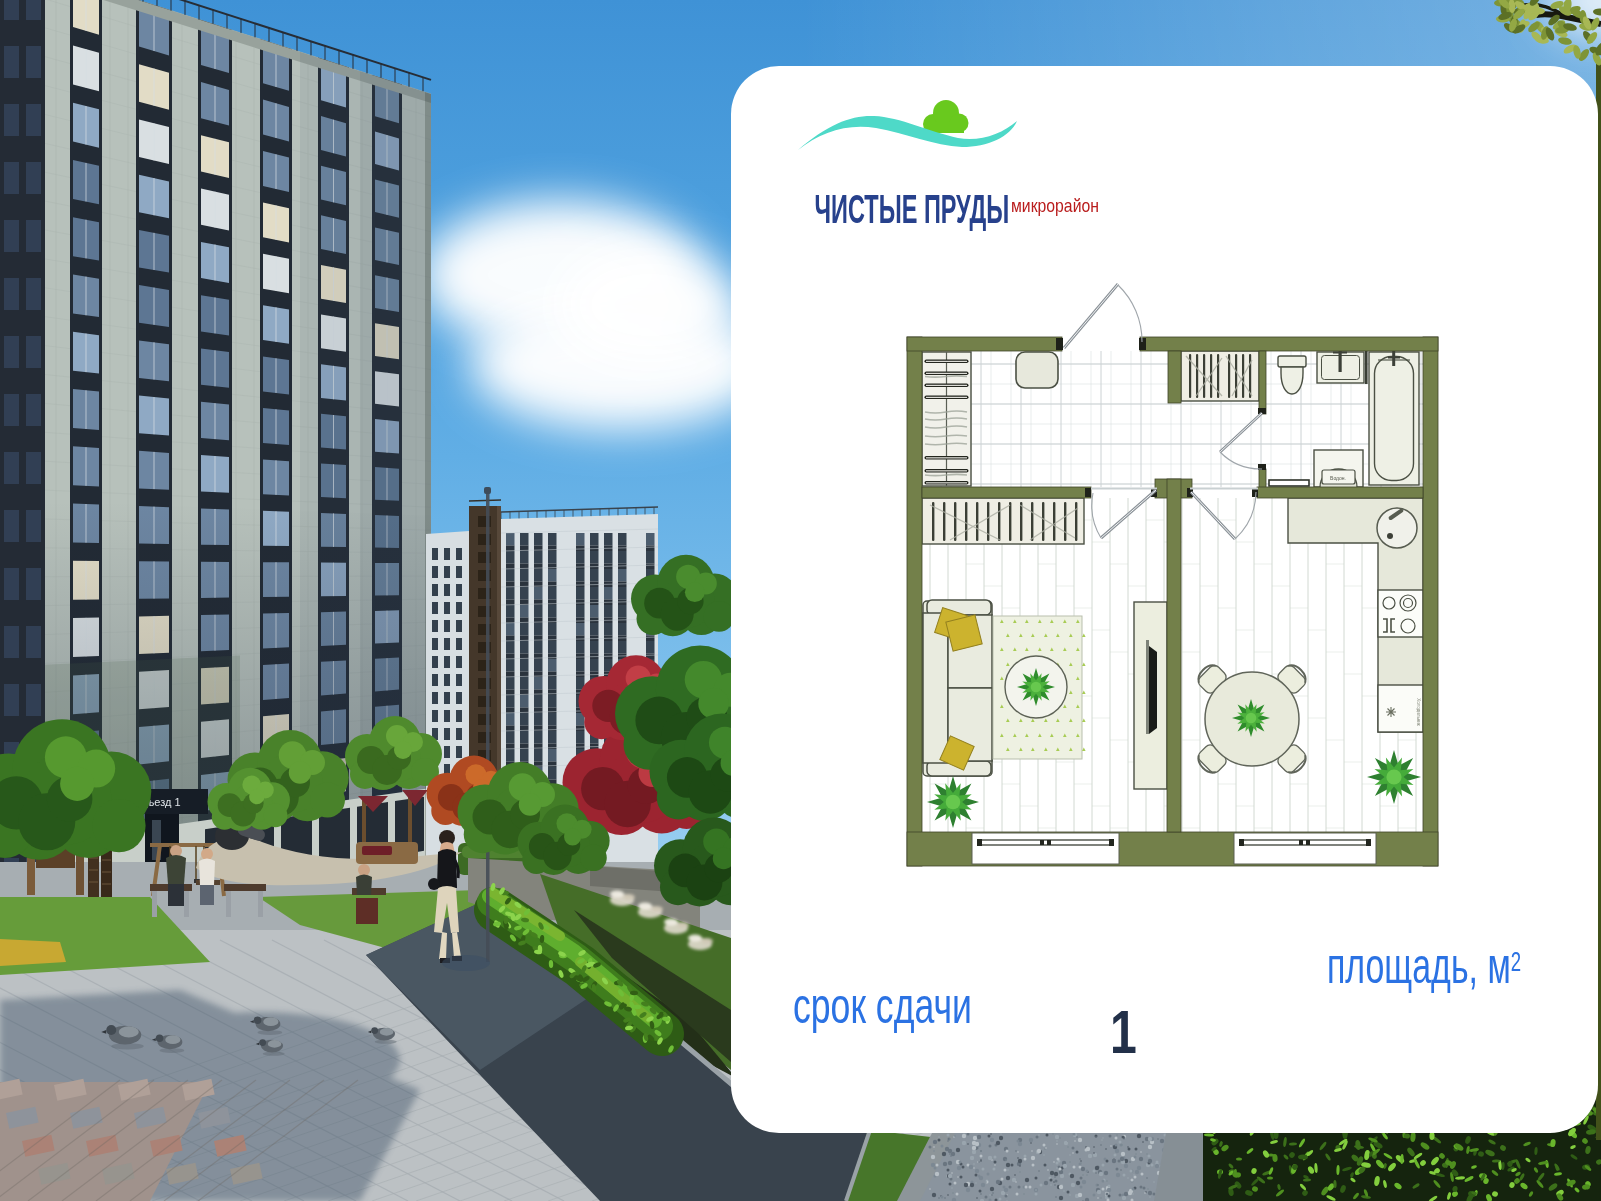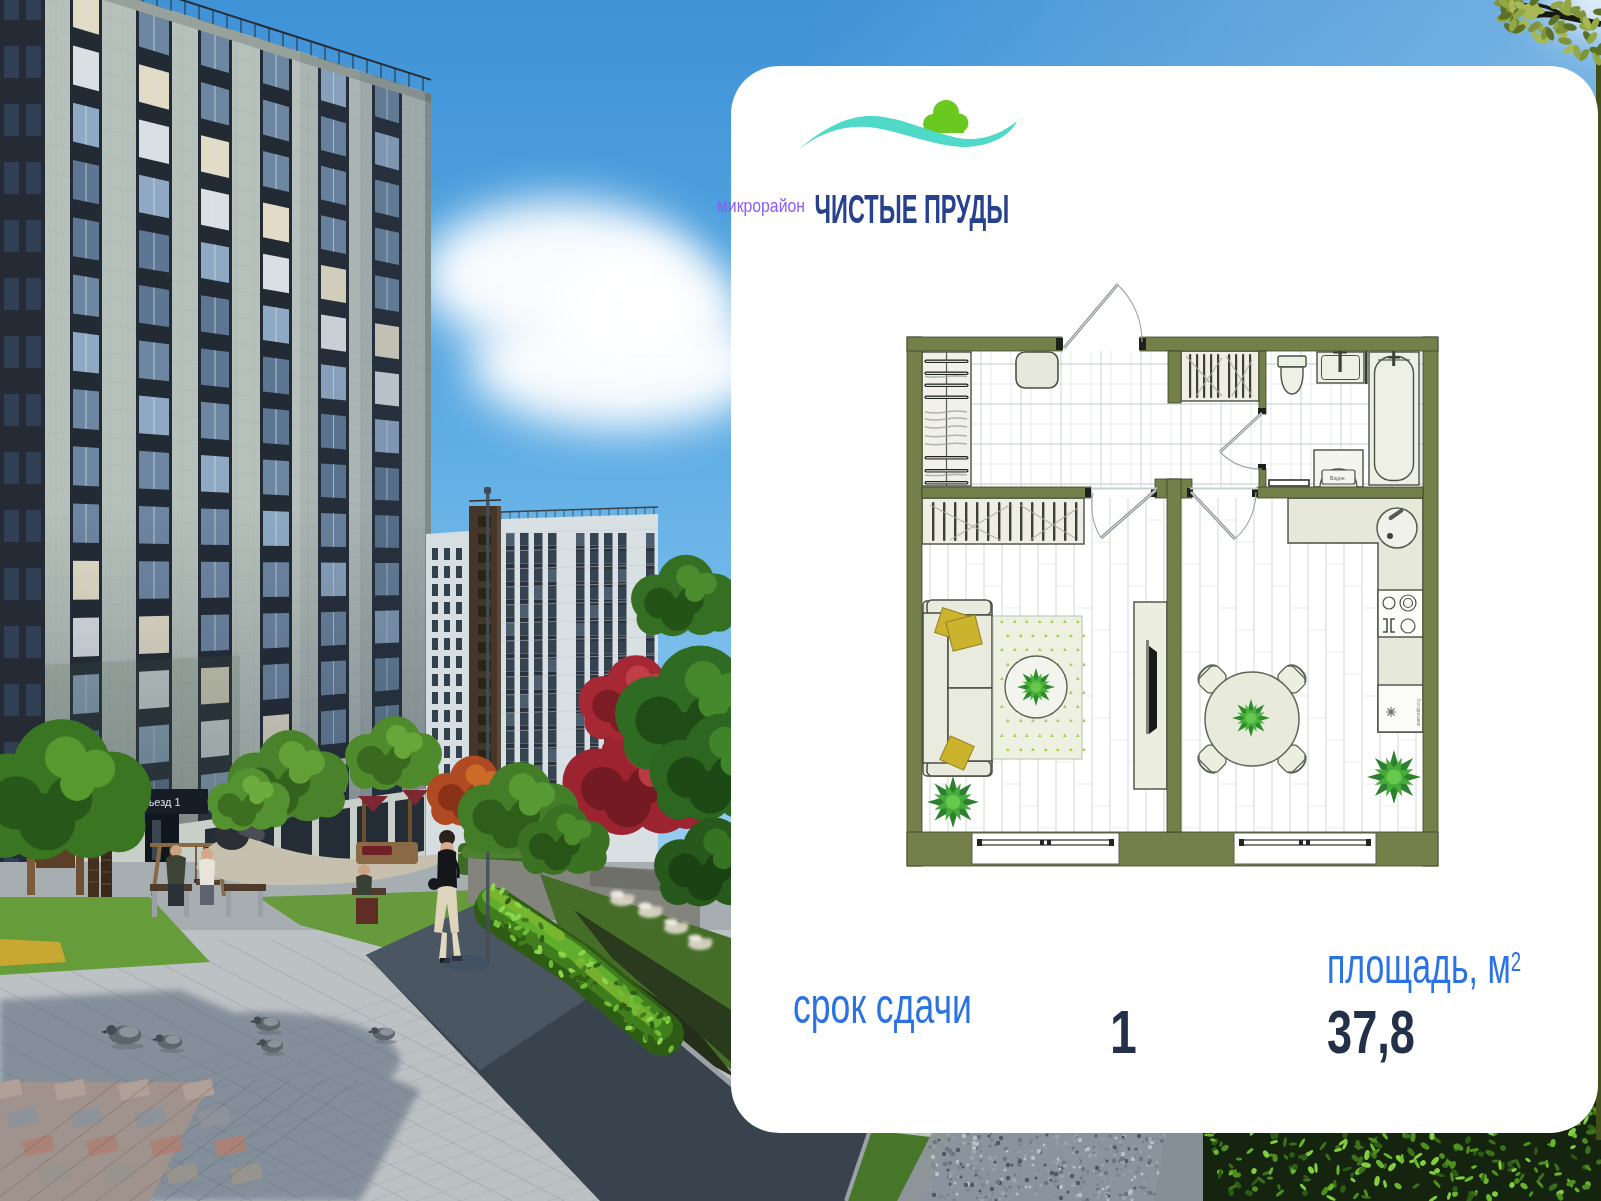--- a/index.html
+++ b/index.html
@@ -6,21 +6,21 @@
 #stage{position:absolute;left:0;top:0;width:1601px;height:1201px;}
 .sky{position:absolute;left:0;top:0;width:1601px;height:1201px;
  background:linear-gradient(180deg,#3f92d6 0%,#4d9fdd 18%,#61aee5 38%,#7fc0ec 58%,#a0d2f2 76%,#bfe2f8 100%);}
 .skyr{position:absolute;left:800px;top:0;width:801px;height:900px;
  background:linear-gradient(90deg,rgba(255,255,255,0) 0%,rgba(255,255,255,0.18) 60%,rgba(255,255,255,0.28) 100%);}
 .cloud{position:absolute;background:#fff;border-radius:50%;filter:blur(22px);opacity:0.97;}
 .card{position:absolute;left:731px;top:66px;width:867px;height:1067px;background:#ffffff;border-radius:48px;}
 .t1{position:absolute;left:712px;top:154px;width:400px;text-align:center;color:#27418c;
  font-weight:bold;font-size:41px;white-space:nowrap;margin-top:32px;}
 .t1 span{display:inline-block;transform:scaleX(0.573);transform-origin:center;letter-spacing:0px;}
-.t2{position:absolute;left:708px;top:195px;width:400px;text-align:left;color:#8b5cf6;font-size:19px;white-space:nowrap;}
+.t2{position:absolute;left:708px;top:195px;width:400px;text-align:right;color:#b91c1c;font-size:19px;white-space:nowrap;}
 .t2 span{display:inline-block;transform:scaleX(0.83);transform-origin:center;letter-spacing:0;}
 .lbl{position:absolute;color:#2b72e3;font-size:50px;white-space:nowrap;}
 .lbl span{display:inline-block;transform-origin:left center;}
 .val{position:absolute;color:#223049;font-size:62px;font-weight:bold;white-space:nowrap;}
 .val span{display:inline-block;transform-origin:left center;}
 sup{font-size:55%;vertical-align:baseline;position:relative;top:-0.45em;}
 </style></head>
 <body>
 <div id="stage">
 
@@ -2427,13 +2427,12 @@
 </svg>
 
 <div class="lbl" style="left:793px;top:937px;margin-top:40px;"><span id="l1" style="transform:scaleX(0.712)">срок сдачи</span></div>
 
 
 <div class="lbl" style="left:1327px;top:937px;"><span id="l3" style="transform:scaleX(0.678)">площадь, м<sup>2</sup></span></div>
 
 
 <div class="val" style="left:1110px;top:996px;"><span id="v2" style="transform:scaleX(0.7775)">1</span></div>
 
-<div class="val" style="left:1327px;top:996px;"><span id="v3" style="transform:scaleX(0.729)">37,8</span></div>
 </div>
 </body></html>

